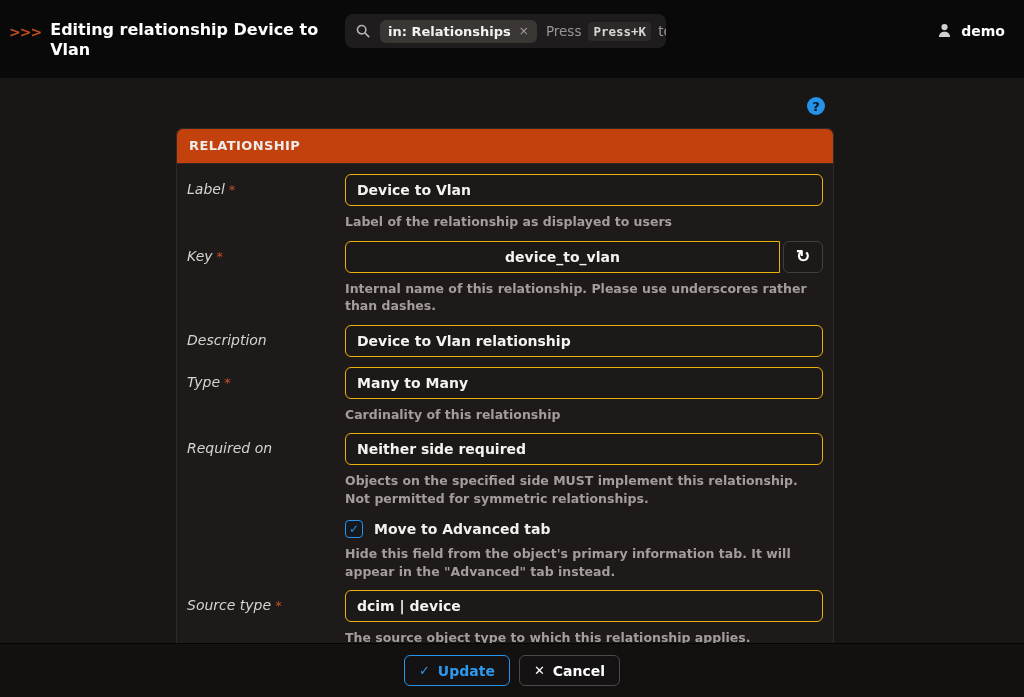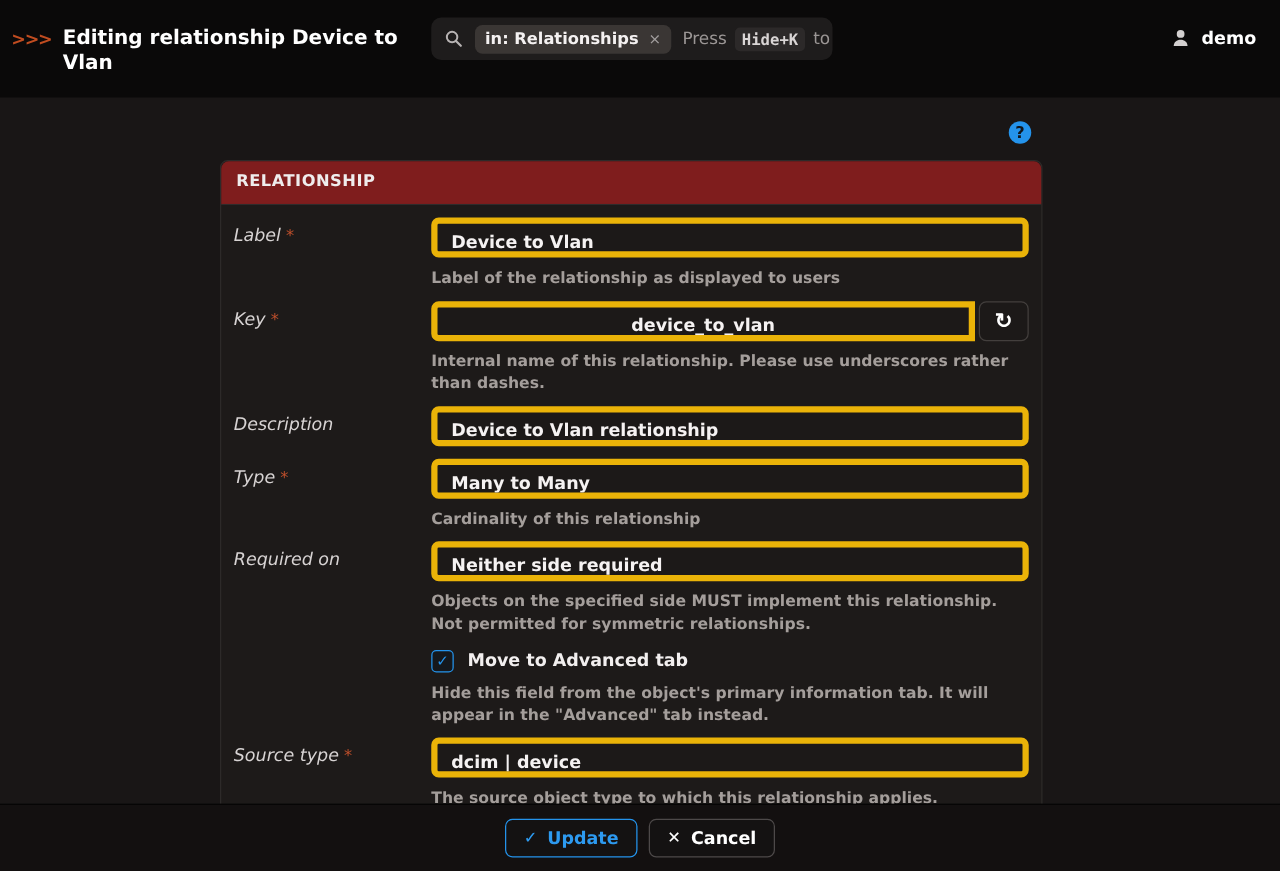--- a/index.html
+++ b/index.html
@@ -57,36 +57,36 @@
     color: #10151b; font-size: 13px; font-weight: bold;
     display: flex; align-items: center; justify-content: center; cursor: pointer;
   }
   .card {
     position: absolute; left: 176px; top: 128px; width: 658px; height: 556px;
     background: #1d1a19; border: 1px solid #2d2a29; border-radius: 6px;
     z-index: 1;
   }
   .card-header {
     height: 35px; line-height: 34px; padding: 0 12px;
-    background: #7f1d1d; border-bottom: 1px solid #2f2b2b;
+    background: #c2410c; border-bottom: 1px solid #2f2b2b;
     border-radius: 6px 6px 0 0;
     font-size: 13px; font-weight: bold; letter-spacing: 0.4px; color: #efecec;
   }
   .card-body { padding: 10px 10px 0 10px; }
 
   .form-row { display: flex; margin-bottom: 10px; }
   .label-col {
     flex: none; width: 158px; text-align: left; padding-right: 12px; padding-top: 7px;
     font-size: 14px; color: #d7d3d3; font-style: italic;
   }
   .req { color: #c2502c; margin-left: 4px; font-size: 13px; }
   .control-col { flex: 1; min-width: 0; }
   .input {
     height: 32px; line-height: 30px; background: #1c1918;
-    border: 5px solid #eab308; border-radius: 6px; padding: 0 11px;
+    border: 1px solid #eab308; border-radius: 6px; padding: 0 11px;
     font-size: 14px; font-weight: 600; color: #f5f2f2;
     overflow: hidden; cursor: text;
   }
   .helper { margin-top: 7px; font-size: 12.5px; color: #a49e9b; line-height: 1.4; max-width: 478px; font-weight: bold; }
 
   .input-group { display: flex; }
   .input-group .input { flex: 1; border-radius: 6px 0 0 6px; text-align: center; }
   .addon-btn {
     flex: none; width: 40px; height: 32px; margin-left: 3px;
     background: #1c1918; border: 1px solid #433f3d; border-radius: 6px;
@@ -136,21 +136,21 @@
       <svg width="16" height="16" viewBox="0 0 24 24">
         <circle cx="10" cy="10" r="6.3" fill="none" stroke="#b7b3b3" stroke-width="2.4"></circle>
         <line x1="15" y1="15" x2="20.5" y2="20.5" stroke="#b7b3b3" stroke-width="2.6" stroke-linecap="round"></line>
       </svg>
     </span>
     <span class="search-tag">
       <span>in: Relationships</span>
       <span class="tag-x">×</span>
     </span>
     <span class="ph-prefix">Press</span>
-    <span class="kbd">Hide+K</span>
+    <span class="kbd">Press+K</span>
     <span class="ph-suffix">to search</span>
   </div>
 
   <div class="user">
     <svg width="17" height="17" viewBox="0 0 24 24" fill="#d3d0d0">
       <circle cx="12" cy="7.2" r="4.4"></circle>
       <path d="M4.2 21c0-4.5 3.5-7.2 7.8-7.2s7.8 2.7 7.8 7.2z"></path>
     </svg>
     <span>demo</span>
   </div>

